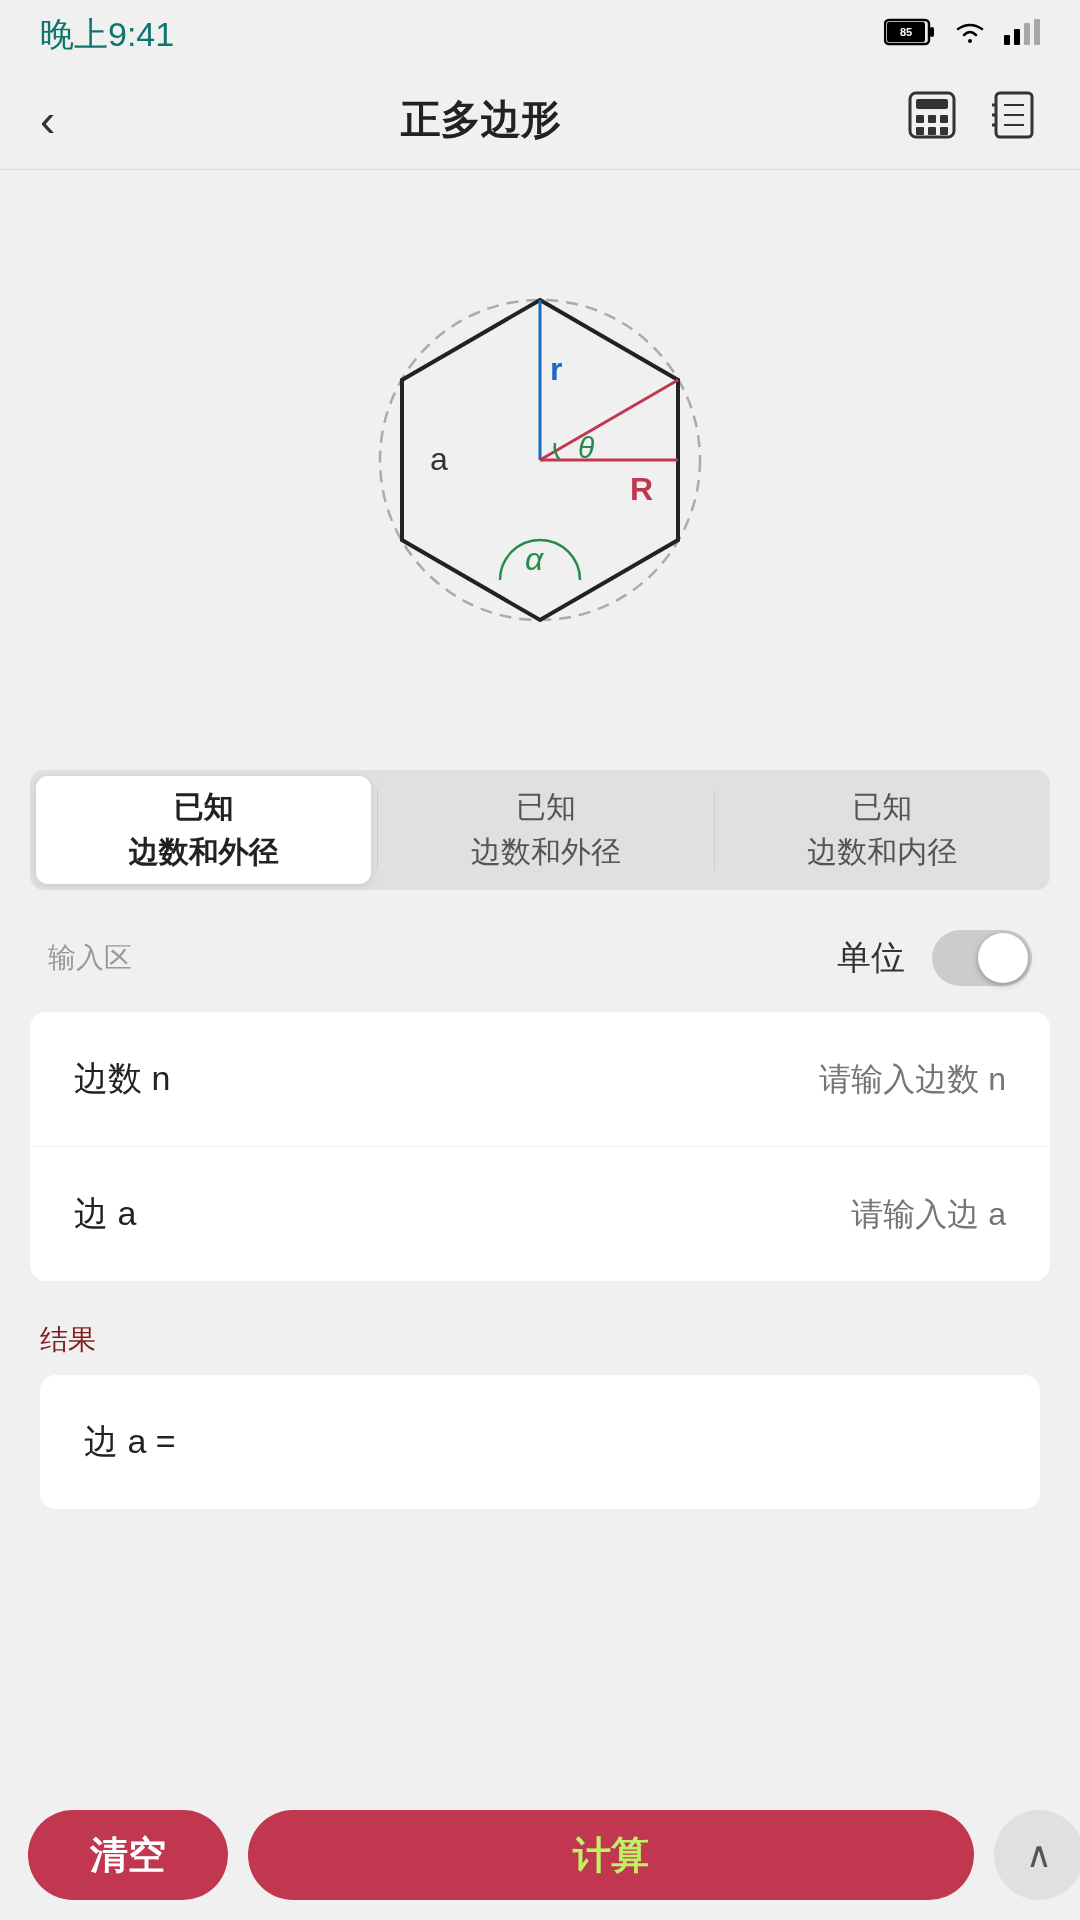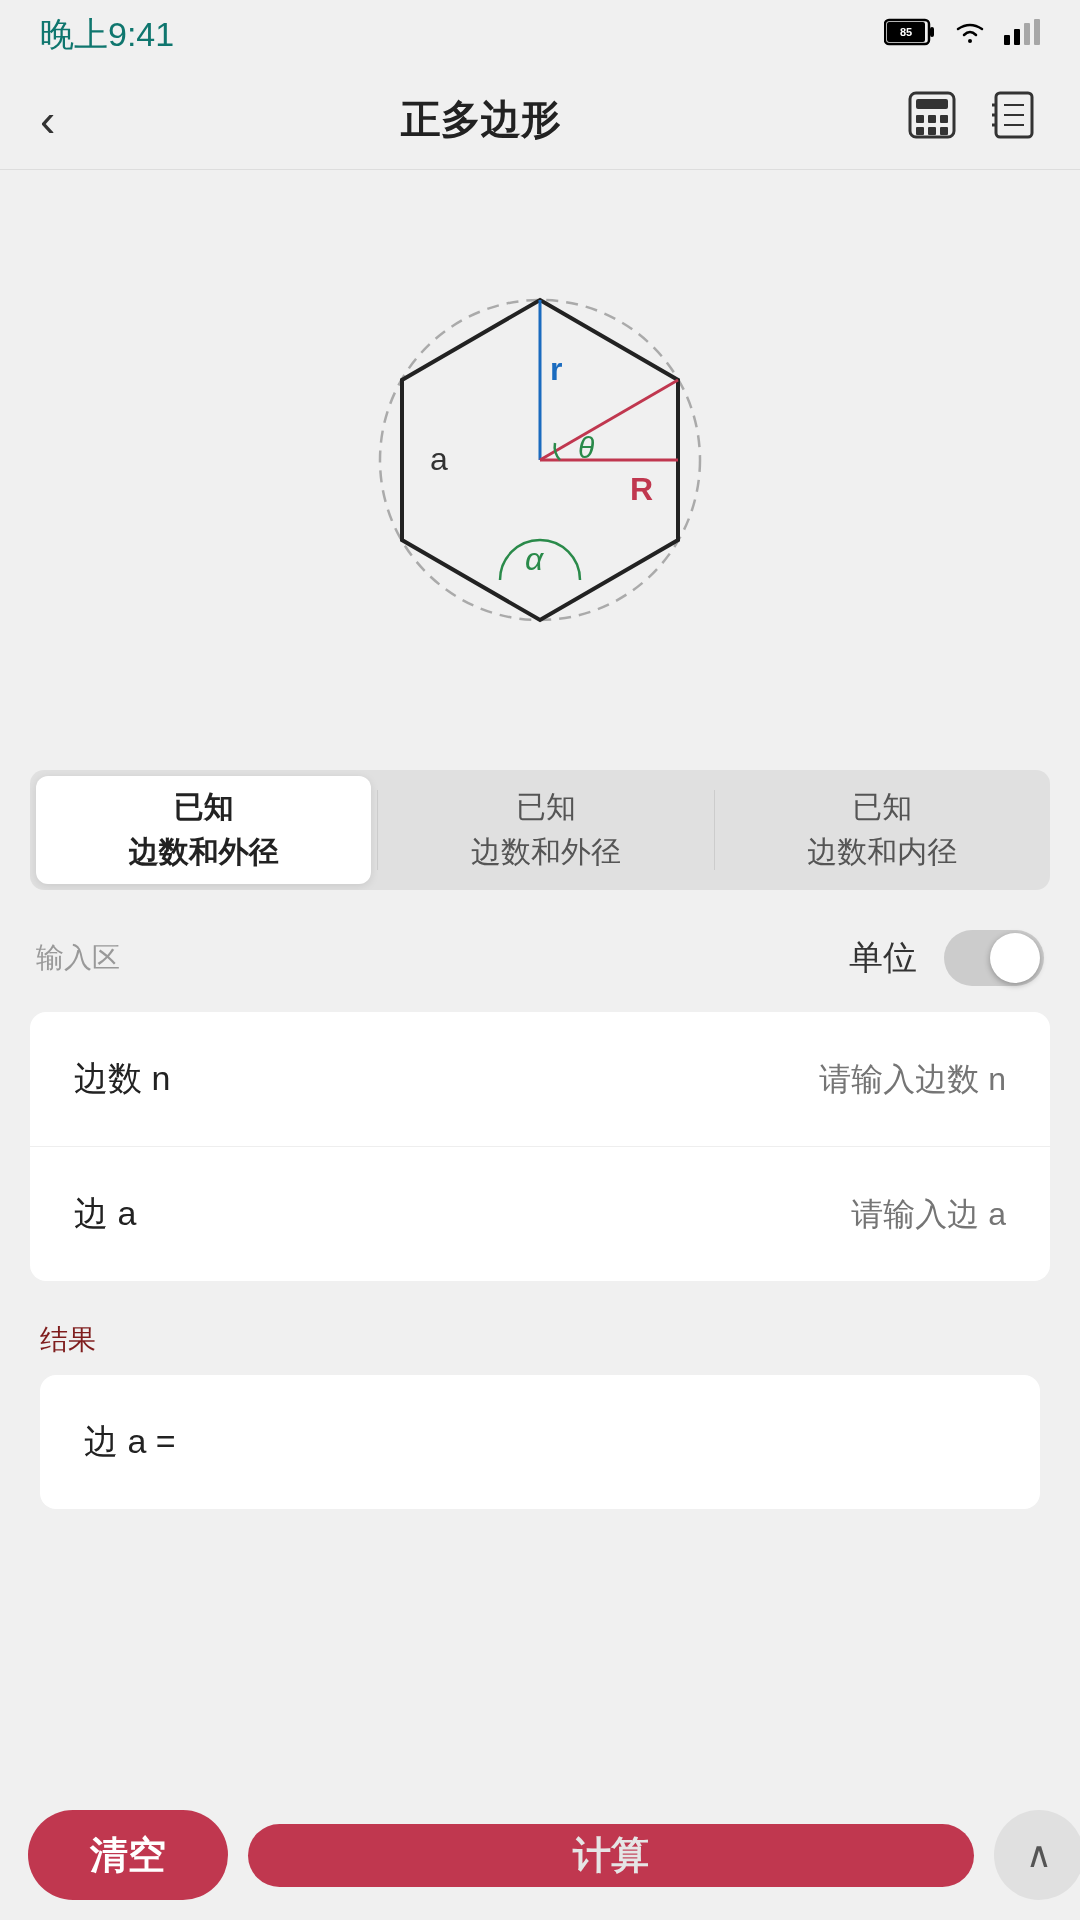--- a/index.html
+++ b/index.html
@@ -122,21 +122,21 @@
       width: 1px;
       background: #ccc;
       margin: 20px 0;
     }
 
     
     .section-header {
       display: flex;
       align-items: center;
       justify-content: space-between;
-      padding: 20px 36px 16px;
+      padding: 20px 48px 16px;
     }
     .section-label {
       font-size: 28px;
       color: #999;
     }
     .unit-row {
       display: flex;
       align-items: center;
       gap: 27px;
     }
@@ -237,25 +237,25 @@
       border-radius: 50px;
       border: none;
       color: #fff;
       font-size: 38px;
       font-weight: 600;
       cursor: pointer;
       font-family: inherit;
     }
     .btn-calc {
       flex: 1;
-      height: 63px;
+      height: 90px;
       background: #c0374f;
       border-radius: 50px;
       border: none;
-      color: #e5e5e5;
+      color: #bef264;
       font-size: 38px;
       font-weight: 600;
       cursor: pointer;
       font-family: inherit;
     }
     .btn-up {
       width: 90px;
       height: 90px;
       background: #e0e0e0;
       border-radius: 50%;

